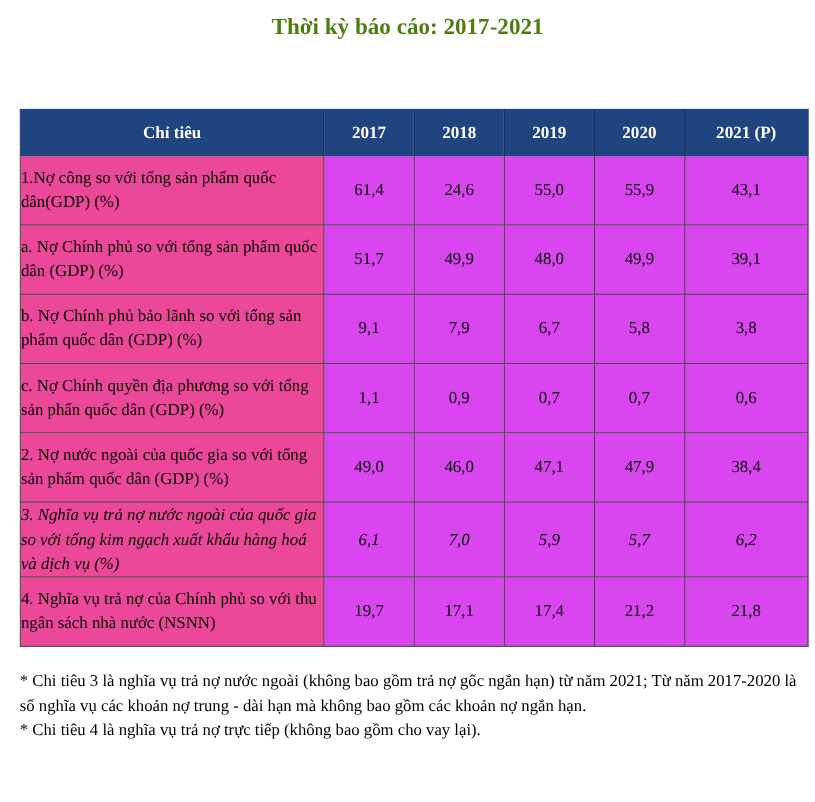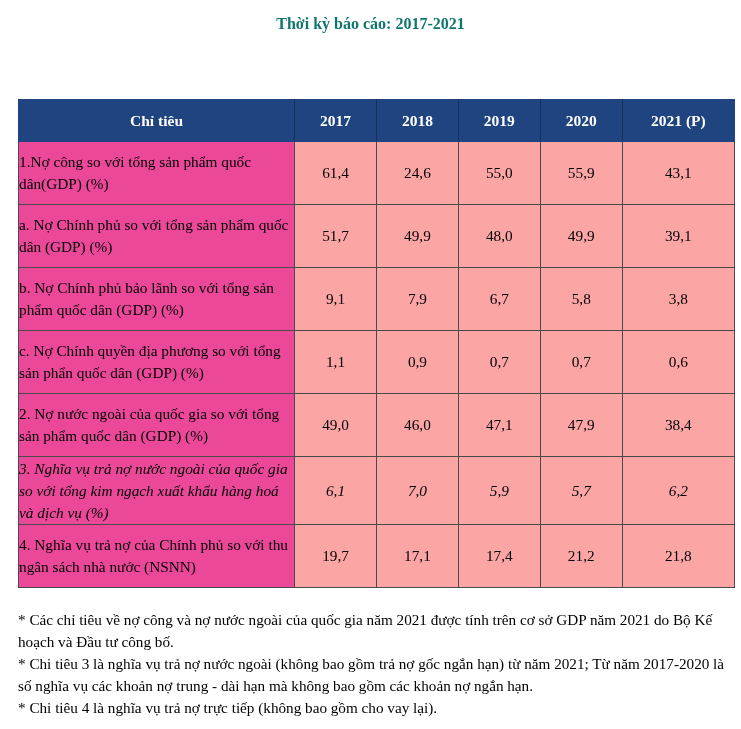--- a/index.html
+++ b/index.html
@@ -36,23 +36,23 @@
     line-height: 25px;
     letter-spacing: 0.2px;
     color: #1F3F7E;
     margin: 0 auto;
     width: 640px;
     text-transform: uppercase;
   }
   .sub-title {
     font-family: "Liberation Serif", "DejaVu Serif", serif;
     font-weight: bold;
-    font-size: 16px;
+    font-size: 21px;
     line-height: 24px;
-    color: #0f766e;
+    color: #4d7c0f;
     margin: 6px 0 0 0;
   }
 
   
   .table-wrap {
     position: absolute;
     left: 18px;
     top: 99px;
     width: 623px;
   }
@@ -87,21 +87,21 @@
   }
   td.label-cell {
     background: #ec4899;
     text-align: left;
     padding: 4px 8px 4px 8px;
     font-size: 15.3px;
     line-height: 22px;
     color: #000000;
   }
   td.value-cell {
-    background: #fca5a5;
+    background: #d946ef;
     text-align: center;
     font-size: 15.3px;
     color: #000000;
   }
 
   tbody tr { height: 63px; }
   tbody tr.tall { height: 68px; font-style: italic; }
 
   
   .footnotes {
@@ -203,18 +203,17 @@
           <td class="value-cell">17,1</td>
           <td class="value-cell">17,4</td>
           <td class="value-cell">21,2</td>
           <td class="value-cell">21,8</td>
         </tr>
       </tbody>
     </table>
   </div>
 
   <div class="footnotes">
-    <p>* Các chỉ tiêu về nợ công và nợ nước ngoài của quốc gia năm 2021 được tính trên cơ sở GDP năm 2021 do Bộ Kế hoạch và Đầu tư công bố.</p>
     <p>* Chi tiêu 3 là nghĩa vụ trả nợ nước ngoài (không bao gồm trả nợ gốc ngắn hạn) từ năm 2021; Từ năm 2017-2020 là số nghĩa vụ các khoản nợ trung - dài hạn mà không bao gồm các khoản nợ ngắn hạn.</p>
     <p>* Chi tiêu 4 là nghĩa vụ trả nợ trực tiếp (không bao gồm cho vay lại).</p>
   </div>
 
 </div>
 
 </body></html>

